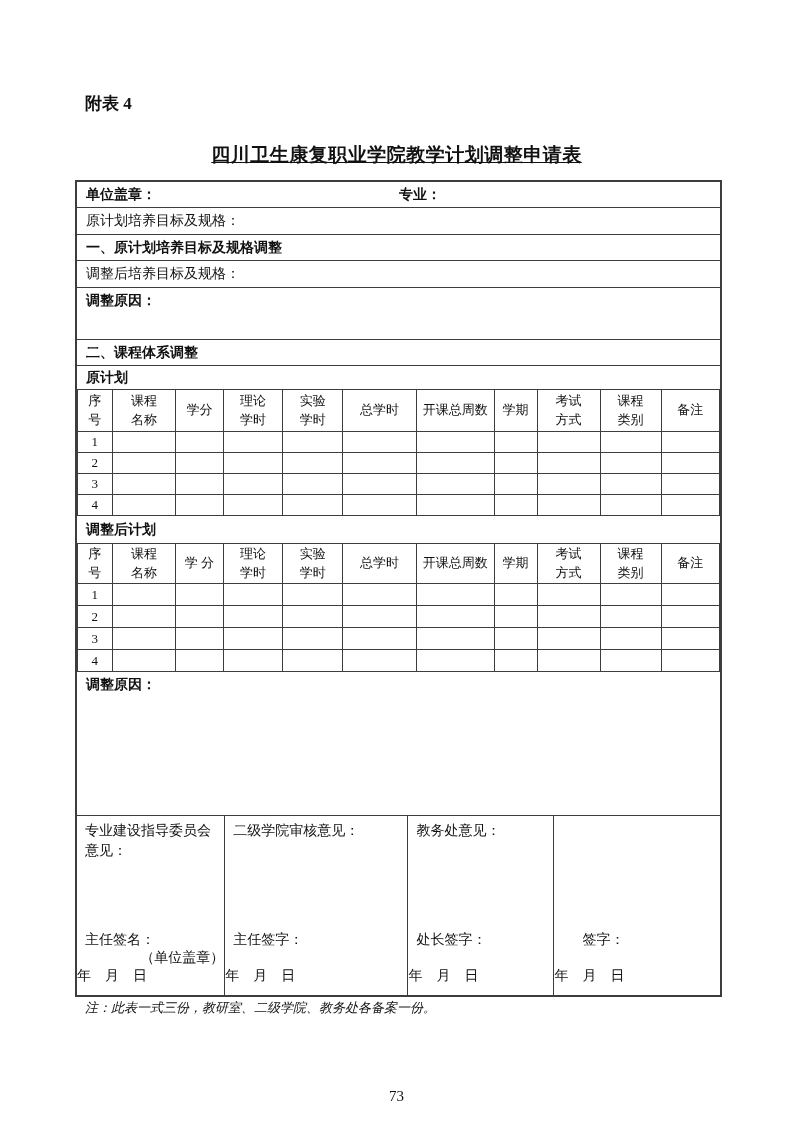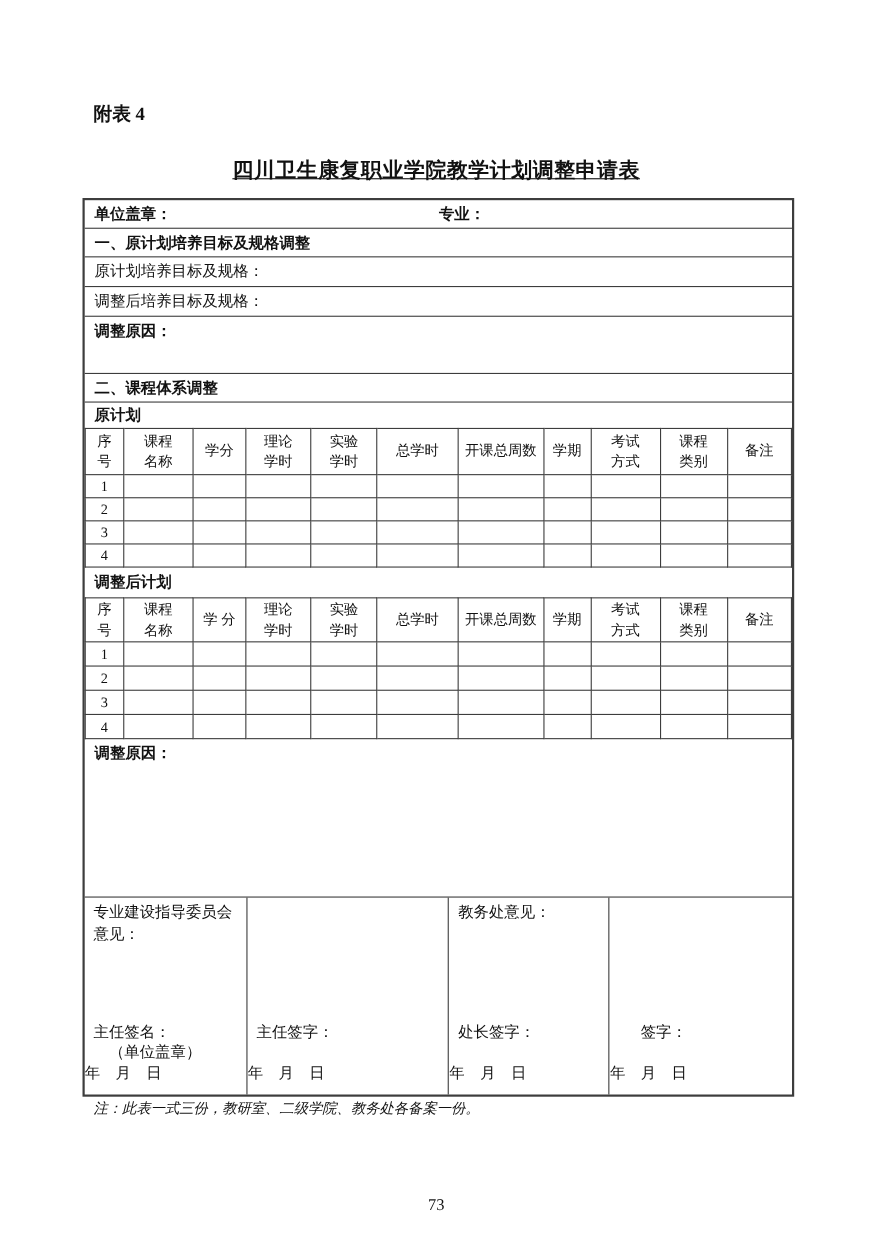--- a/index.html
+++ b/index.html
@@ -59,21 +59,21 @@
   }
   .op-cell {
     border-left:1px solid #3d3d3d;
     display:flex; flex-direction:column; box-sizing:border-box;
     overflow:hidden;
   }
   .op-cell.first { border-left:none; }
   .op-label { padding:5px 8px 0 8px; line-height:1.45; }
   .op-sign { margin-top:auto; min-height:36px; padding-left:8px; line-height:1.25; }
   .op-sign.indent { padding-left:28px; }
-  .op-seal { padding-left:14px; }
+  .op-seal { padding-left:14px;text-align:right; }
   .op-date { padding:0 13px 10px 0; }
 
   .footnote {
     position:absolute; left:85px; top:999px;
     font-size:13px; font-style:italic;
   }
   .page-number {
     position:absolute; left:0; right:0; top:1088px;
     text-align:center; font-size:15px;
   }
@@ -87,23 +87,23 @@
 
   <div class="doc-title">四川卫生康复职业学院教学计划调整申请表</div>
 
   <div class="form">
 
     <div class="row first head-row">
       <span>单位盖章：</span>
       <span class="major-label">专业：</span>
     </div>
 
+    <div class="row h27">原计划培养目标及规格：</div>
+
     <div class="row bold h26">一、原计划培养目标及规格调整</div>
-
-    <div class="row h27">原计划培养目标及规格：</div>
 
     <div class="row h27">调整后培养目标及规格：</div>
 
     <div class="row bold top-align reason1">调整原因：</div>
 
     <div class="row bold h26">二、课程体系调整</div>
 
     <div class="row bold h24">原计划</div>
 
     <table class="course original">
@@ -293,20 +293,21 @@
       <div class="op-cell first" style="width:22.9%">
         <div class="op-label">专业建设指导委员会意见：</div>
         <div class="op-sign">
           <div>主任签名：</div>
           <div class="op-seal">（单位盖章）</div>
         </div>
         <div class="op-date">年　月　日</div>
       </div>
 
       <div class="op-cell" style="width:28.5%">
+        <div class="op-label">二级学院审核意见：</div>
         <div class="op-sign">
           <div>主任签字：</div>
         </div>
         <div class="op-date">年　月　日</div>
       </div>
 
       <div class="op-cell" style="width:22.7%">
         <div class="op-label">教务处意见：</div>
         <div class="op-sign">
           <div>处长签字：</div>

